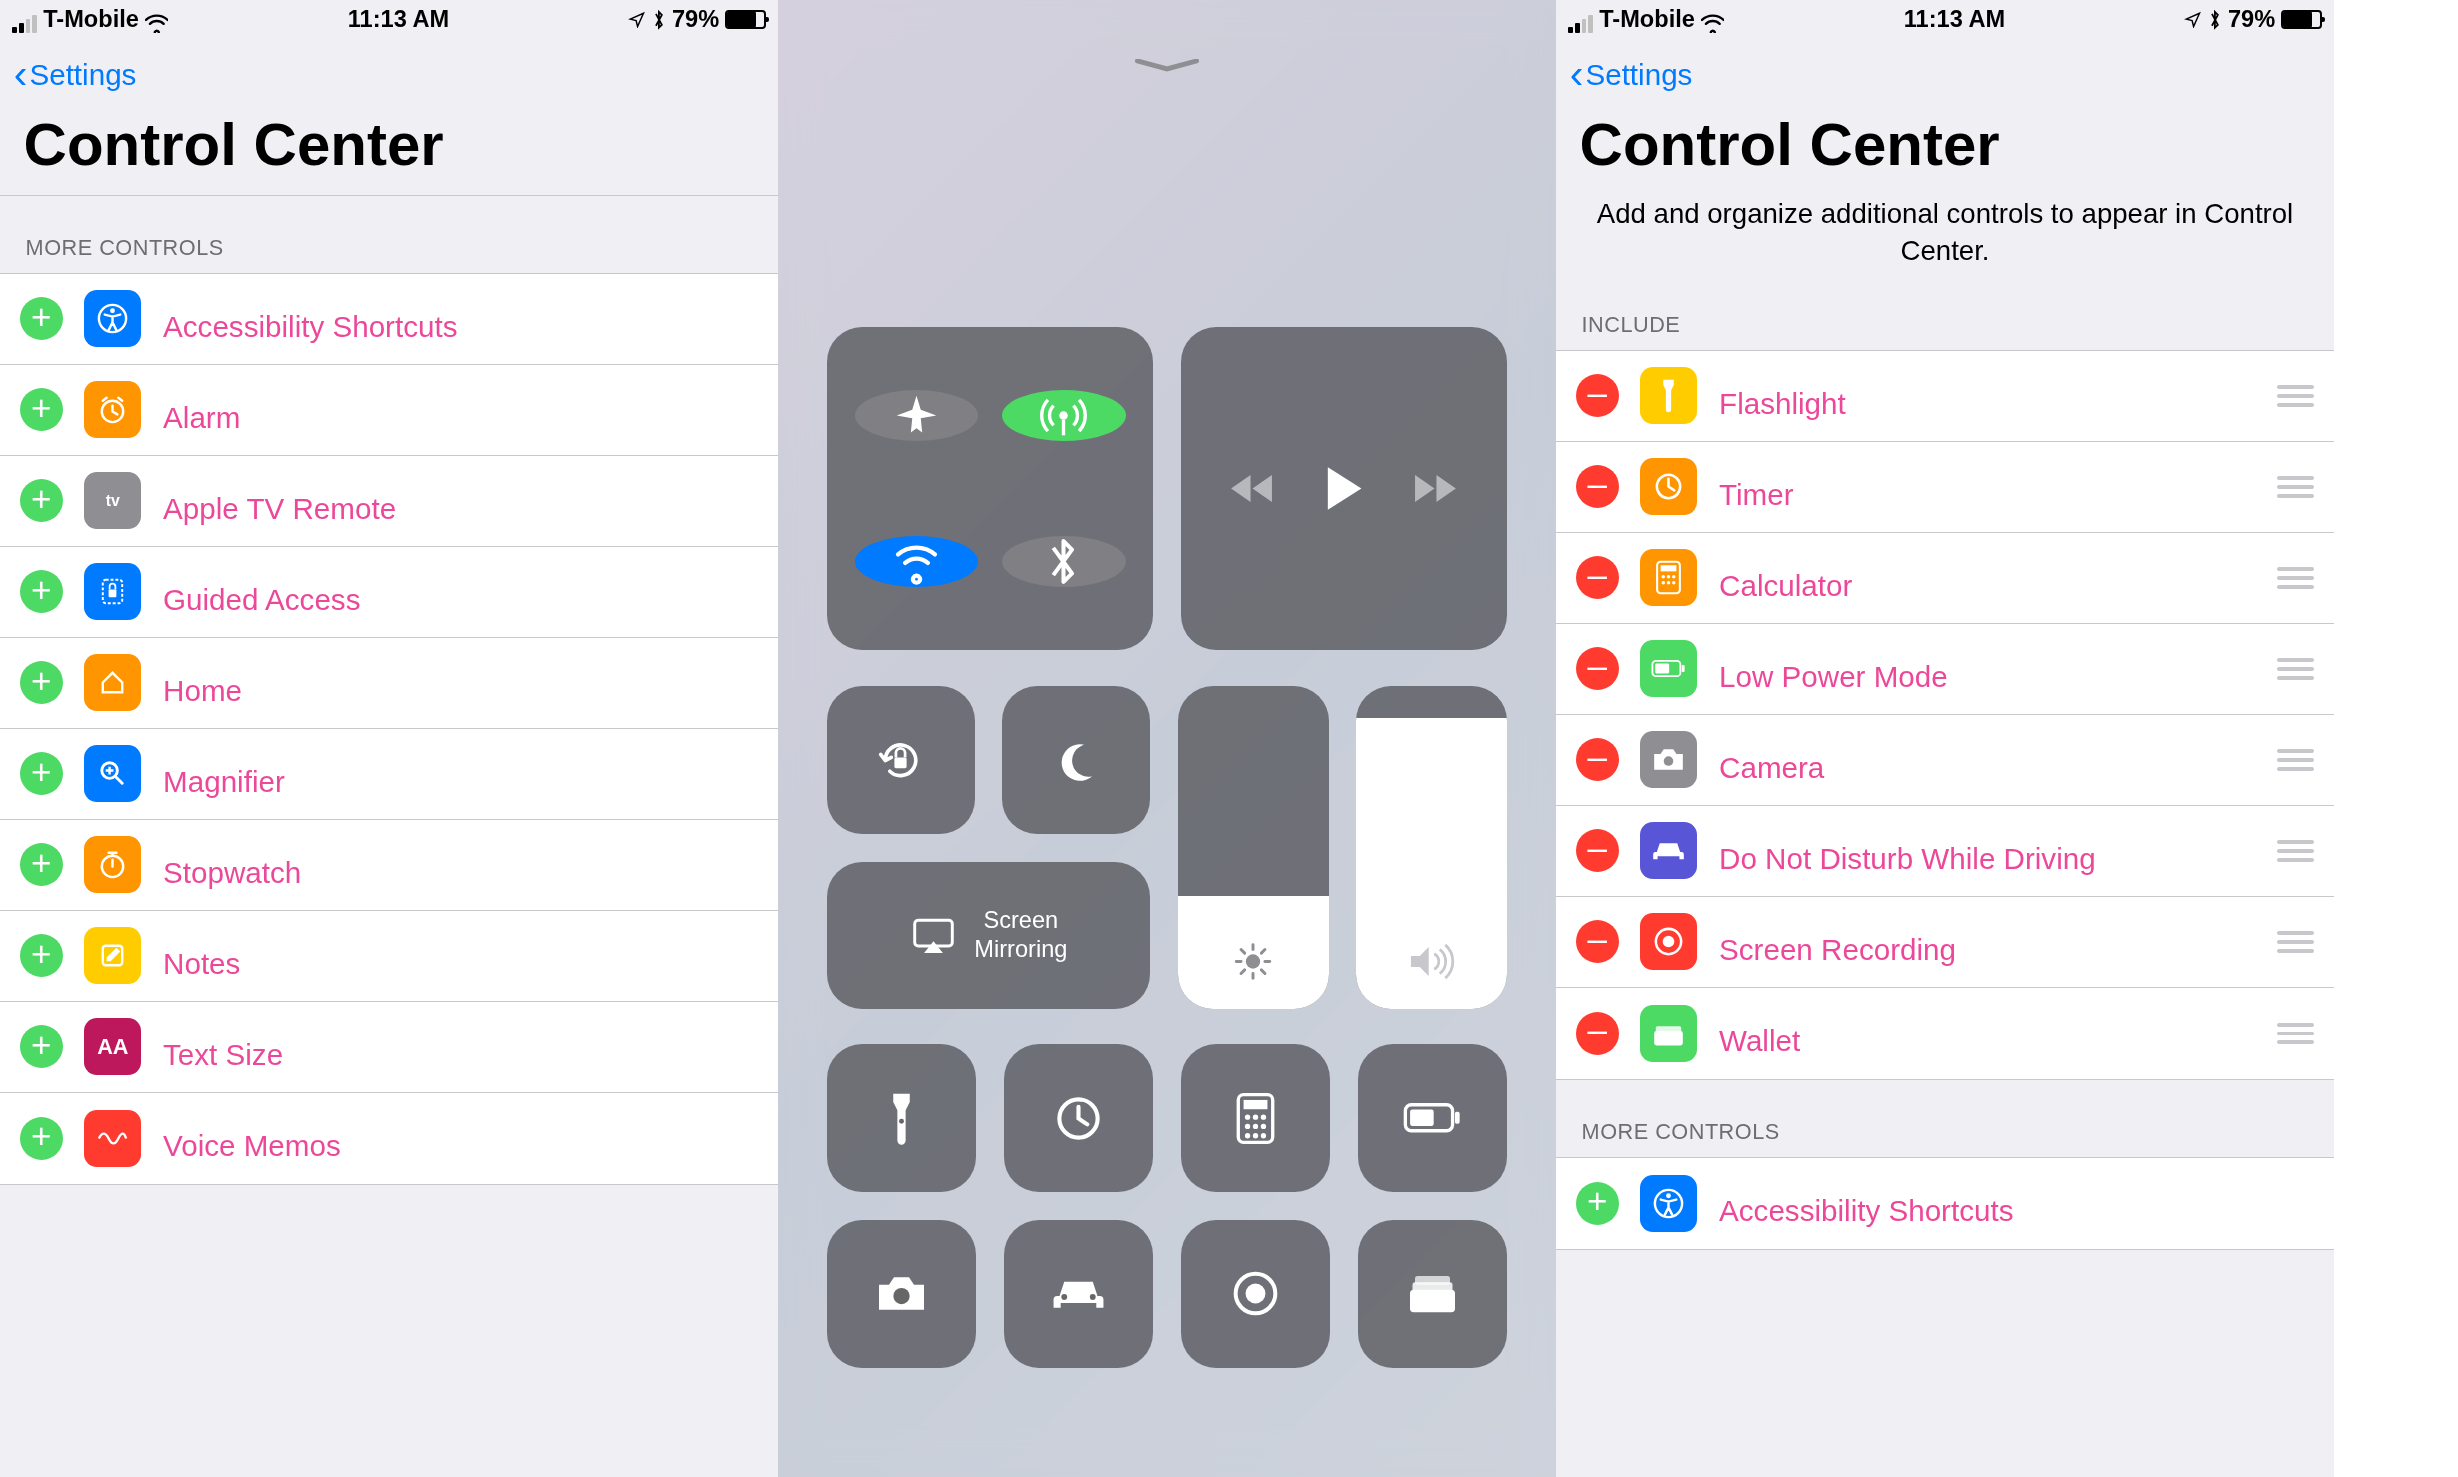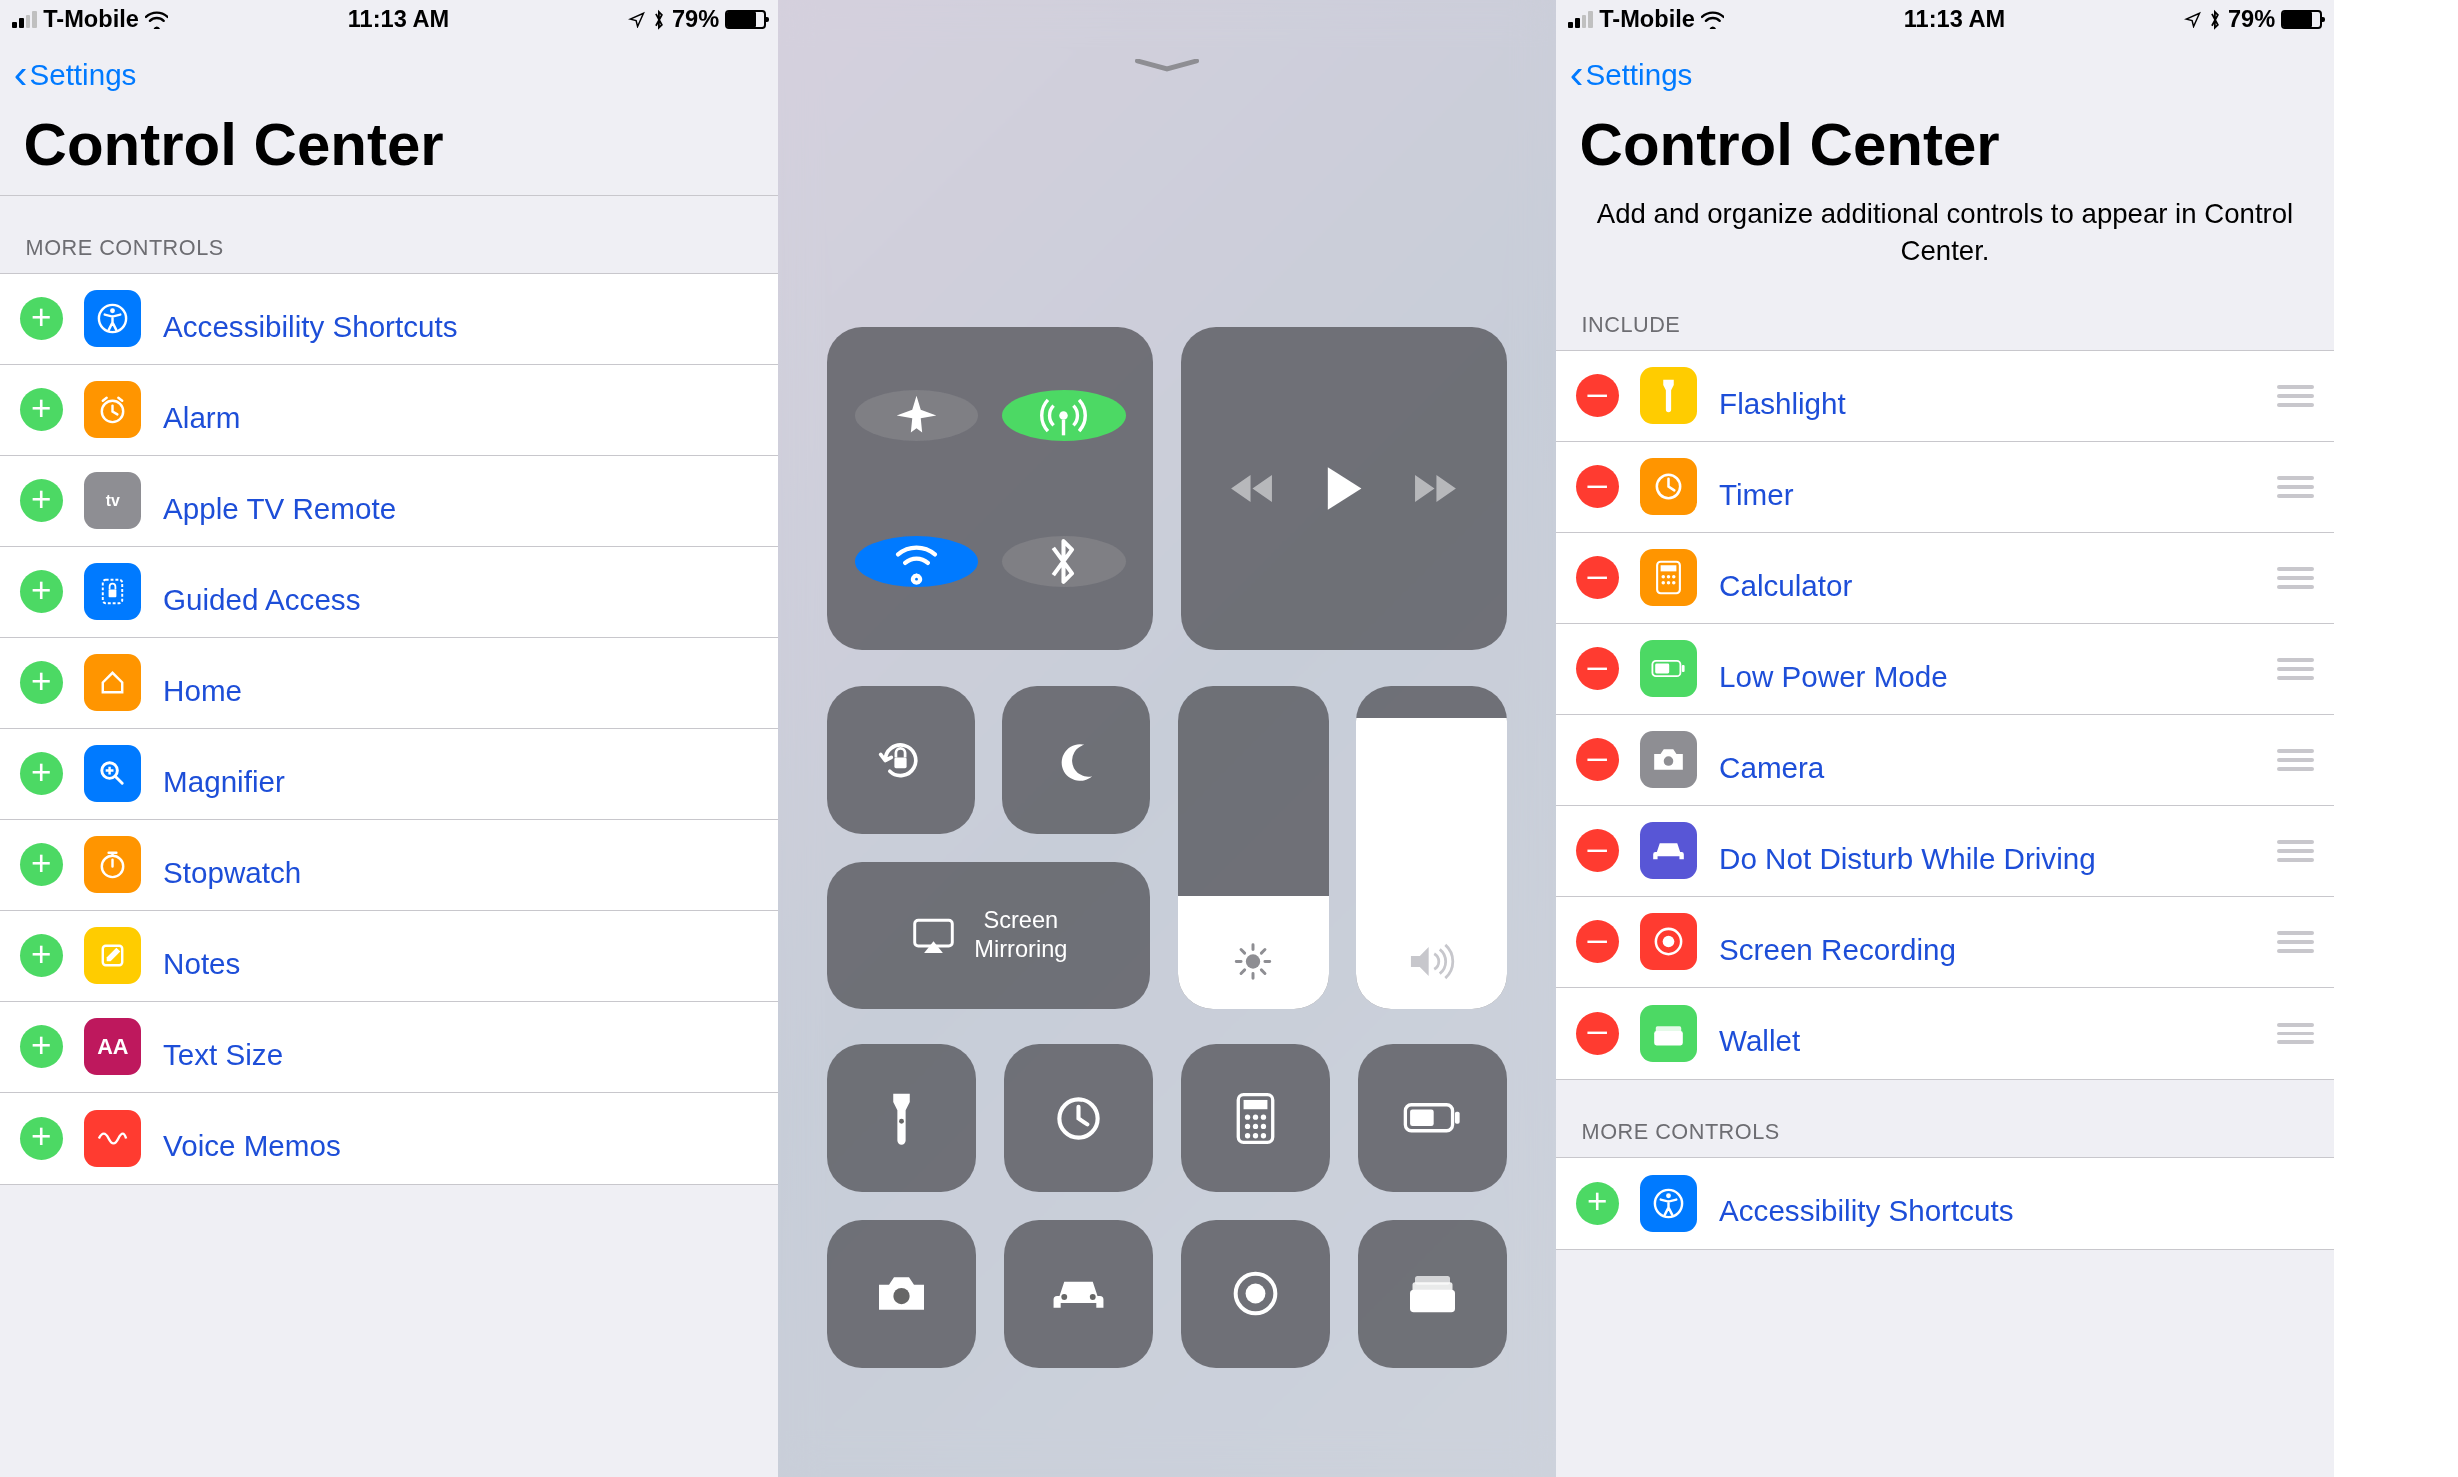--- a/index.html
+++ b/index.html
@@ -4,21 +4,21 @@
 <style>
 * { margin: 0; padding: 0; box-sizing: border-box; -webkit-font-smoothing: antialiased; }
 body { font-family: -apple-system, "Helvetica Neue", Helvetica, Arial, sans-serif; background: #fff; width: 2459px; height: 1478px; display: flex; overflow: hidden; }
 .phone { display: flex; flex-direction: column; height: 100%; background: #efeff4; position: relative; }
 .phone-left { width: 778px; }
 .phone-middle { width: 778px; background: linear-gradient(135deg, #dcd5e4 0%, #c7d0dc 50%, #d0d8e2 100%); position: relative; }
 .phone-right { width: 778px; }
 
 
 .status-bar { height: 39px; display: flex; align-items: center; justify-content: space-between; padding: 0 11.8px; font-size: 23.6px; font-weight: 600; color: #000; background: transparent; }
-.status-left { display: flex; align-items: center; gap: 5.9px; }
+.status-left { display: flex; align-items: flex-end; gap: 5.9px; }
 .status-right { display: flex; align-items: center; gap: 6px; }
 .signal-bars { display: flex; align-items: flex-end; gap: 2px; }
 .signal-bars span { width: 4.9px; background: #000; border-radius: 1px; }
 .signal-bars span:nth-child(1){height:5.9px;} .signal-bars span:nth-child(2){height:9.9px;} .signal-bars span:nth-child(3){height:13.8px;background:#c0c0c0;} .signal-bars span:nth-child(4){height:17.7px;background:#c0c0c0;}
 .wifi-icon { font-size: 21.7px; }
 .battery { width: 41px; height: 19.7px; border: 2px solid #000; border-radius: 3.9px; position: relative; display: flex; align-items: center; }
 .battery::after { content:''; position:absolute; right:-4.9px; top:4.9px; width:3px; height:5.9px; background:#000; border-radius:0 2px 2px 0; }
 .battery-fill { background:#000; height:100%; width:79%; border-radius:1px; }
 
 
@@ -37,21 +37,21 @@
 
 .list { background:#fff; border-top:1px solid #c8c7cc; border-bottom:1px solid #c8c7cc; }
 .row { display:flex; align-items:center; height: 91px; padding: 0 19.7px; border-bottom:1px solid #c8c7cc; }
 .row:last-child { border-bottom:none; }
 .add-btn, .remove-btn { width:43px; height:43px; border-radius:50%; display:flex; align-items:center; justify-content:center; color:#fff; font-size:35px; font-weight:400; flex-shrink:0; margin-right:21.7px; }
 .add-btn { background:#4cd964; }
 .remove-btn { background:#ff3b30; }
 .add-btn::before { content:'+'; line-height:0; position:relative; top:-2px; }
 .remove-btn::before { content:'–'; line-height:0; position:relative; top:-3px; }
 .app-icon { width:57px; height:57px; border-radius:12.8px; display:flex; align-items:center; justify-content:center; color:#fff; font-size:29.6px; flex-shrink:0; margin-right:21.7px; position:relative; }
-.row-label { font-size:29.6px; color:#1d4ed8; flex:1;margin-top:16px; }
+.row-label { font-size:29.6px; color:#ec4899; flex:1;margin-top:16px; }
 .drag-handle { display:flex; flex-direction:column; gap:4.9px; }
 .drag-handle span { width:37px; height:3.9px; background:#c8c7cc; border-radius:2px; display:block; }
 
 
 .ic-accessibility{background:#007aff;} .ic-alarm{background:#ff9500;} .ic-appletv{background:#8e8e93;font-size:15.8px;font-weight:600;}
 .ic-guided{background:#007aff;} .ic-home{background:#ff9500;} .ic-magnifier{background:#007aff;}
 .ic-notes{background:#ffcc00;} .ic-stopwatch{background:#ff9500;} .ic-textsize{background:#be185d;font-size:21.7px;font-weight:600;}
 .ic-voicememo{background:#ff3b30;}
 .ic-flashlight{background:#ffcc00;} .ic-timer{background:#ff9500;} .ic-calculator{background:#ff9500;}
 .ic-lowpower{background:#4cd964;} .ic-camera{background:#8e8e93;} .ic-dnd{background:#5856d6;}

